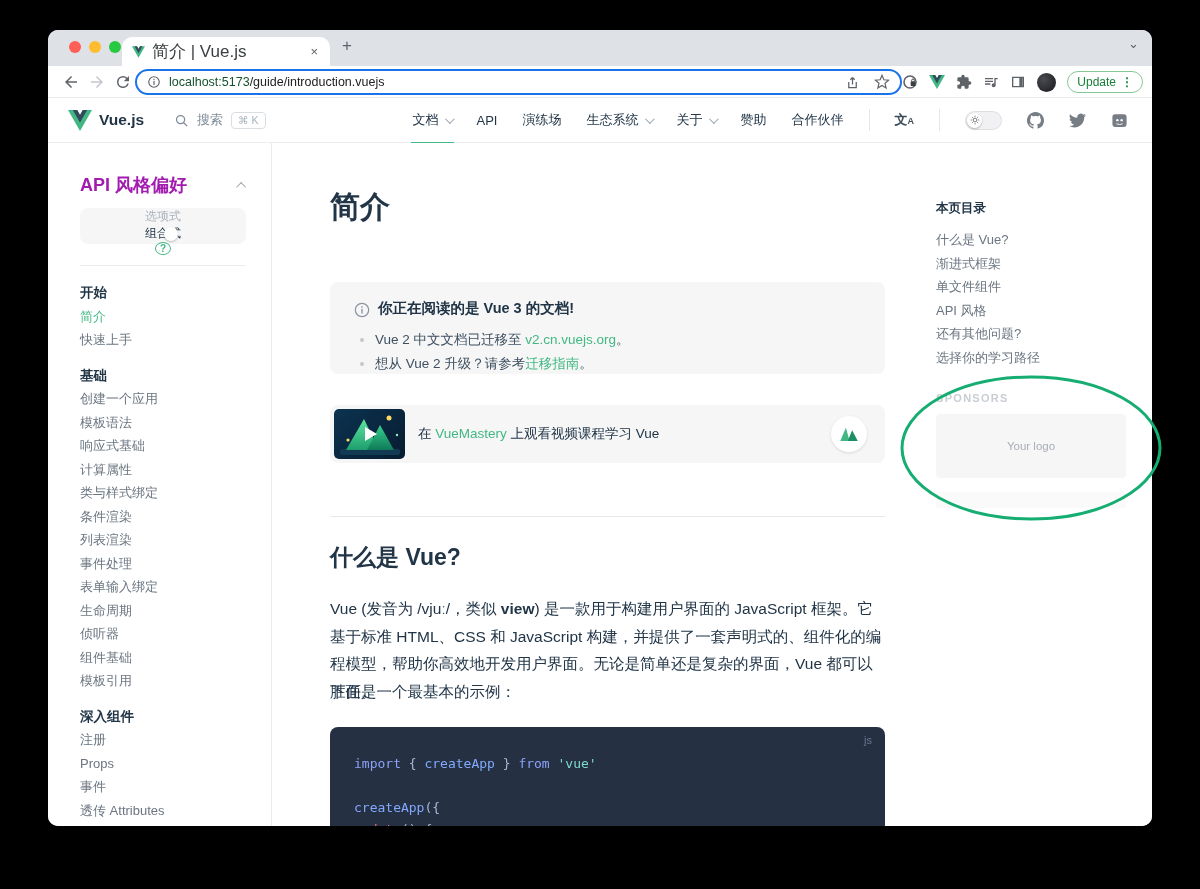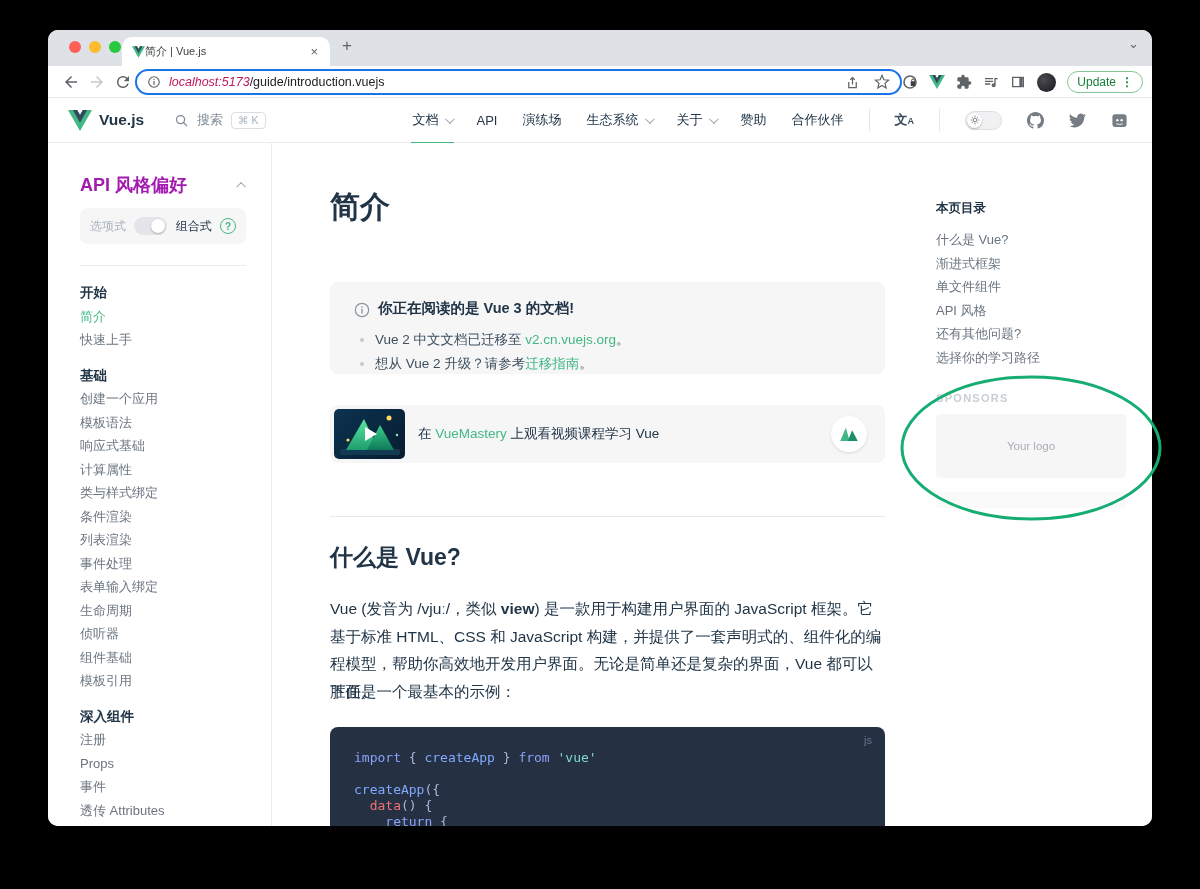--- a/index.html
+++ b/index.html
@@ -8,33 +8,33 @@
 
   .window { position:absolute; left:48px; top:30px; width:1104px; height:796px; border-radius:10px;
             overflow:hidden; background:#fff; box-shadow:0 25px 70px rgba(0,0,0,.6); }
 
   
   .tabstrip { position:absolute; top:0; left:0; right:0; height:36px; background:#dee1e6; }
   .dot { position:absolute; top:11px; width:12px; height:12px; border-radius:50%; }
   .dot.r { left:21px; background:#ff5f57; } .dot.y { left:41px; background:#febc2e; } .dot.g { left:61px; background:#28c840; }
   .tab { position:absolute; left:74px; top:7px; width:208px; height:29px; background:#fff;
          border-radius:10px 10px 0 0; display:flex; align-items:center; padding:0 10px; }
-  .tab-title { font-size:11px; color:#3c4043; flex:1; white-space:nowrap; overflow:hidden; }
+  .tab-title { font-size:17px; color:#3c4043; margin-left:7px; flex:1; white-space:nowrap; overflow:hidden; }
   .tab-close { color:#5f6368; font-size:13px; padding:0 2px; }
   .newtab { position:absolute; left:294px; top:6px; font-size:17px; color:#5f6368; }
   .tabsearch { position:absolute; right:13px; top:6px; color:#5f6368; font-size:13px; }
 
   
   .toolbar { position:absolute; top:36px; left:0; right:0; height:32px; background:#fff; border-bottom:1px solid #e8eaed; }
   .navbtn { position:absolute; top:7px; width:18px; height:18px; }
   .navbtn svg { width:18px; height:18px; }
   .urlbar { position:absolute; left:87px; top:3px; width:767px; height:26px; border-radius:14px;
             border:2px solid #1a73e8; background:#fff; display:flex; align-items:center; padding:0 10px; }
   .urltext { font-size:12.5px; margin-left:8px; flex:1; white-space:nowrap; overflow:hidden; }
-  .urltext .host { color:#be185d; font-weight:500;font-style:italic; }
+  .urltext .host { color:#14532d; font-weight:500; }
   .urltext .path { color:#202124; }
   .urlicons { display:flex; gap:14px; align-items:center; }
   .tb-right { position:absolute; right:9px; top:0; height:32px; display:flex; gap:11px; align-items:center; }
   .exticon svg { width:16px; height:16px; display:block; }
   .avatar { width:19px; height:19px; border-radius:50%; background:radial-gradient(circle at 35% 35%, #4a4a52, #17171c); }
   .updatebtn { display:flex; align-items:center; gap:5px; border:1px solid #84c795; border-radius:13px;
                padding:3px 9px; font-size:12px; color:#188038; background:#fff; }
   .updatebtn .menu { color:#188038; font-weight:700; }
 
   
@@ -58,21 +58,21 @@
   .theme-toggle .knob { position:absolute; left:1px; top:1px; width:15px; height:15px; background:#fff; border-radius:50%;
                         box-shadow:0 1px 2px rgba(0,0,0,.25); display:flex; align-items:center; justify-content:center; }
   .social svg { width:17px; height:17px; fill:#767d85; display:block; }
 
   
   .sidebar { position:absolute; top:113px; left:0; width:224px; bottom:0; background:#fff;
              border-right:1px solid #ececee; padding:30px 0 0 32px; font-size:13px; }
   .pref-title { width:166px; display:flex; justify-content:space-between; align-items:center;
                 color:#a21caf; font-weight:600; font-size:18px; }
   .pref-box { margin-top:11px; width:166px; height:36px; background:#f6f6f7; border-radius:8px;
-              display:flex; align-items:center; justify-content:space-between; padding:0 10px; }
+              display:flex; align-items:center; justify-content:space-between; padding:0 10px;flex-direction:column; }
   .opt-left { color:#aab2bb; font-size:12px; }
   .opt-right { font-weight:400; font-size:12px; color:#213547; }
   .sw { width:33px; height:18px; background:#e4e4e9; border-radius:9px; position:relative; }
   .sw::after { content:''; position:absolute; right:2px; top:2px; width:14px; height:14px; background:#fff;
                border-radius:50%; box-shadow:0 1px 2px rgba(0,0,0,.25); }
   .help { width:16px; height:16px; border:1px solid #42b883; color:#42b883; border-radius:50%;
           font-size:10px; display:flex; align-items:center; justify-content:center; font-weight:700; }
   .sb-div { width:166px; height:1px; background:#ececee; margin:21px 0 15px; }
   .sb-group { font-weight:700; color:#213547; font-size:13.5px; line-height:23.5px; margin-top:12px; }
   .sb-item { color:#6b7580; line-height:23.5px; }
@@ -99,21 +99,21 @@
                box-shadow:0 1px 3px rgba(0,0,0,.12); display:flex; align-items:center; justify-content:center; }
 
   .divider { position:absolute; left:58px; top:373px; width:555px; height:1px; background:#e8e8ea; }
   .h2 { position:absolute; left:58px; top:399px; font-size:23px; font-weight:700; color:#213547; }
   .para { position:absolute; left:58px; top:452px; width:558px; font-size:15.5px; line-height:27.5px; color:#213547; }
   .example-intro { position:absolute; left:58px; top:539px; font-size:15.5px; color:#213547; }
 
   .codeblock { position:absolute; left:58px; top:584px; width:555px; height:220px; background:#253042;
                border-radius:8px; padding:23px 24px; }
   .code-lang { position:absolute; top:7px; right:13px; font-size:11px; color:#6b7791; }
-  .cl { font-family:"DejaVu Sans Mono",monospace; font-size:13px; line-height:16px; white-space:pre; }
+  .cl { font-family:"DejaVu Sans Mono",monospace; font-size:13px; line-height:16px; white-space:pre;margin-top:6px; }
   .tok-kw { color:#8ba2f8; } .tok-fn { color:#82aaff; } .tok-str { color:#7fdbca; }
   .tok-red { color:#f07178; } .tok-pln { color:#a9b8d8; }
 
   
   .outline { position:absolute; left:664px; top:57px; width:200px; }
   .outline-title { font-size:12.5px; font-weight:700; color:#213547; margin-bottom:11px; }
   .outline-item { font-size:13px; color:#6b7580; line-height:23.5px; }
   .sponsors-label { position:absolute; left:664px; top:249px; font-size:11px; letter-spacing:1.3px;
                     color:#c9ced4; font-weight:600; }
   .sponsor-box { position:absolute; left:664px; top:271px; width:190px; height:64px; background:#f6f6f7;

